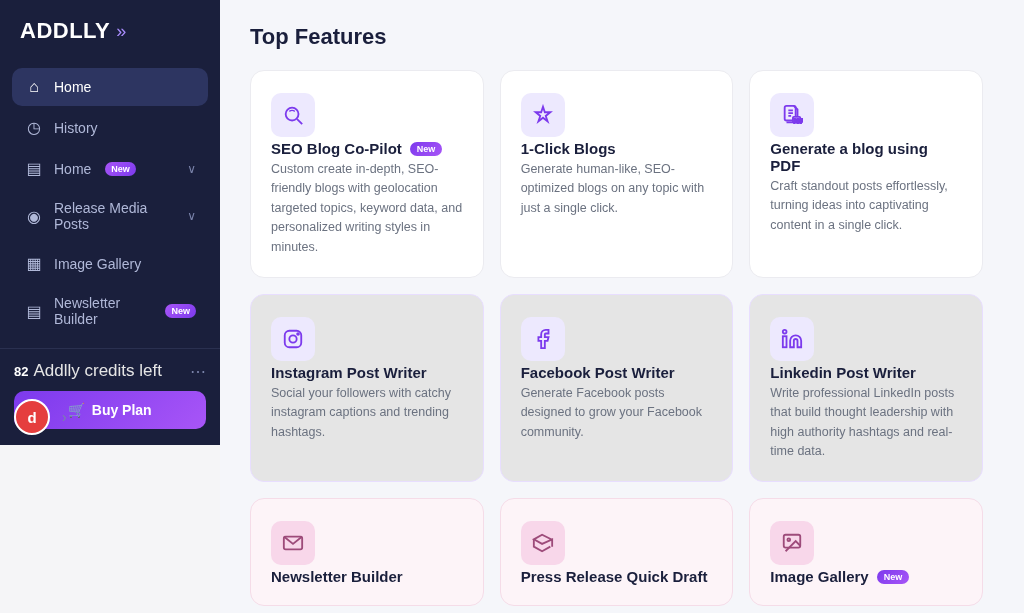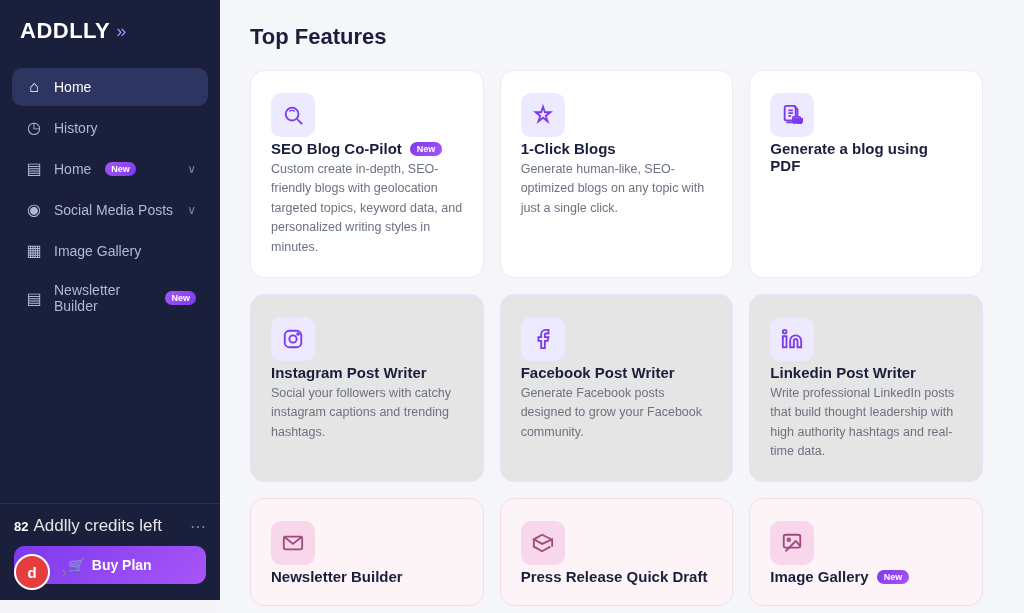--- a/index.html
+++ b/index.html
@@ -12,21 +12,21 @@
       background: #f5f5f7;
     }
 
     
     .sidebar {
       width: 220px;
       min-width: 220px;
       background: #1a1f3c;
       display: flex;
       flex-direction: column;
-      height: 600px;
+      height: 445px;
       padding: 0;
       position: relative;
     }
     .sidebar-logo {
       padding: 18px 20px 16px 20px;
       display: flex;
       align-items: center;
       gap: 6px;
     }
     .logo-text {
@@ -254,21 +254,21 @@
         <span>History</span>
       </div>
       <div class="nav-item">
         <span class="nav-icon">▤</span>
         <span>Home</span>
         <span class="nav-badge">New</span>
         <span class="nav-chevron">∨</span>
       </div>
       <div class="nav-item">
         <span class="nav-icon">◉</span>
-        <span>Social Media Posts</span>
+        <span>Release Media Posts</span>
         <span class="nav-chevron">∨</span>
       </div>
       <div class="nav-item">
         <span class="nav-icon">▦</span>
         <span>Image Gallery</span>
       </div>
       <div class="nav-item">
         <span class="nav-icon">▤</span>
         <span>Newsletter Builder</span>
         <span class="nav-badge">New</span>
@@ -332,20 +332,21 @@
             <rect x="4" y="2" width="12" height="16" rx="2"></rect>
             <path d="M8 7h5M8 10h5M8 13h3"></path>
             <path d="M14 2l4 4v14H6"></path>
             <rect x="13" y="14" width="8" height="6" rx="1" fill="#ede9fe" stroke="#7c3aed"></rect>
             <text x="14" y="21" font-size="5" fill="#7c3aed">PDF</text>
           </svg>
         </div>
         <div class="feature-title-row">
           <span class="feature-title">Generate a blog using PDF</span>
         </div>
+        <p class="feature-desc">Craft standout posts effortlessly, turning ideas into captivating content in a single click.</p>
       </div>
       <div class="feature-card lavender-bg">
         <div class="feature-icon-wrap">
           <svg width="22" height="22" viewBox="0 0 24 24" fill="none" stroke="#7c3aed" stroke-width="2">
             <rect x="3" y="3" width="18" height="18" rx="5"></rect>
             <circle cx="12" cy="12" r="4"></circle>
             <circle cx="17.5" cy="6.5" r="1" fill="#7c3aed"></circle>
           </svg>
         </div>
         <div class="feature-title-row">

